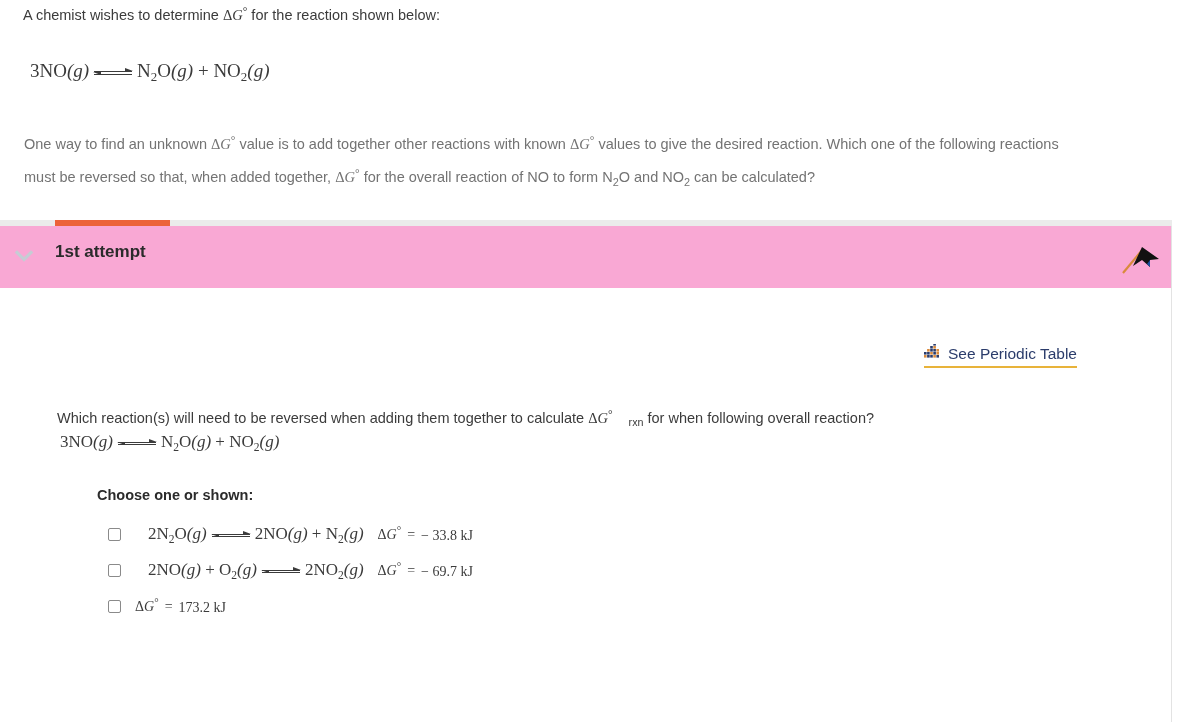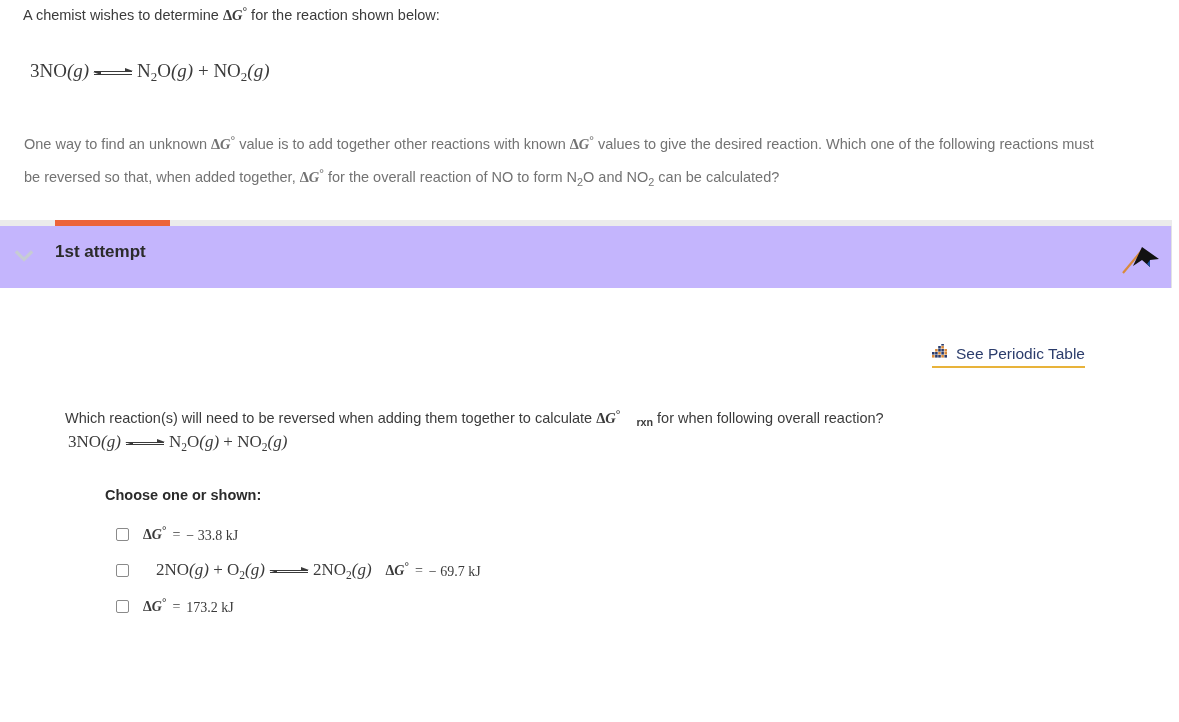--- a/index.html
+++ b/index.html
@@ -55,21 +55,21 @@
     right: -1px; top: calc(42% - 3px);
     border-left: 8px solid #3b3b3b;
     border-bottom: none;
   }
   .eqarrow .head.left {
     left: -1px; top: calc(58% - 2px);
     border-right: 8px solid #3b3b3b;
     border-top: none;
   }
 
-  .delta-g { font-family: "Liberation Serif", serif; font-weight: bold; }
+  .delta-g { font-family: "Liberation Serif", serif; }
   .delta-g .g { font-style: italic; }
   .delta-g .deg { font-size: 0.8em; vertical-align: 0.42em; }
   .rxn-sub {
     font-family: "Liberation Sans", sans-serif;
     font-size: 0.74em;
     vertical-align: -0.28em;
     padding-left: 16px;
   }
 
   
@@ -118,21 +118,21 @@
     background: #ec6339;
   }
 
   .attempt-header {
     position: absolute;
     left: 0; top: 226px;
     width: 1172px;
     height: 62px;
     border-right: 1px solid #e3e3e3;
     box-sizing: border-box;
-    background: #c4b5fd;
+    background: #f9a8d4;
   }
   .chevron-toggle {
     position: absolute;
     left: 12px; top: 18px;
     width: 24px; height: 24px;
     cursor: pointer;
   }
   .attempt-title {
     position: absolute;
     left: 55px; top: 16px;
@@ -149,21 +149,20 @@
 
   
   .question-body {
     position: absolute;
     left: 0; top: 288px;
     width: 1172px;
     height: 434px;
     background: #ffffff;
     border-right: 1px solid #e3e3e3;
     box-sizing: border-box;
-    margin-left: 8px;
   }
 
   .periodic-link {
     position: absolute;
     left: 924px; top: 56px;
     display: flex;
     align-items: center;
     gap: 6px;
     cursor: pointer;
     border-bottom: 2px solid #e8b33a;
@@ -302,20 +301,21 @@
   <div class="question-eq chem">
     3NO<span class="it">(g)</span><span class="eqarrow"><span class="bar top"></span><span class="bar bot"></span><span class="head right"></span><span class="head left"></span></span>N<sub>2</sub>O<span class="it">(g)</span> + NO<sub>2</sub><span class="it">(g)</span>
   </div>
 
   <div class="choose-label">Choose one or shown:</div>
 
   <div class="options">
 
     <div class="option-row">
       <span class="option-checkbox"></span>
+      <span class="option-eq chem">2N<sub>2</sub>O<span class="it">(g)</span><span class="eqarrow"><span class="bar top"></span><span class="bar bot"></span><span class="head right"></span><span class="head left"></span></span>2NO<span class="it">(g)</span> + N<sub>2</sub><span class="it">(g)</span></span>
       <span class="option-dg"><span class="delta-g">Δ<span class="g">G</span><span class="deg">°</span></span><span class="eqsign">=</span><span>− 33.8 kJ</span></span>
     </div>
 
     <div class="option-row">
       <span class="option-checkbox"></span>
       <span class="option-eq chem">2NO<span class="it">(g)</span> + O<sub>2</sub><span class="it">(g)</span><span class="eqarrow"><span class="bar top"></span><span class="bar bot"></span><span class="head right"></span><span class="head left"></span></span>2NO<sub>2</sub><span class="it">(g)</span></span>
       <span class="option-dg"><span class="delta-g">Δ<span class="g">G</span><span class="deg">°</span></span><span class="eqsign">=</span><span>− 69.7 kJ</span></span>
     </div>
 
     <div class="option-row">

